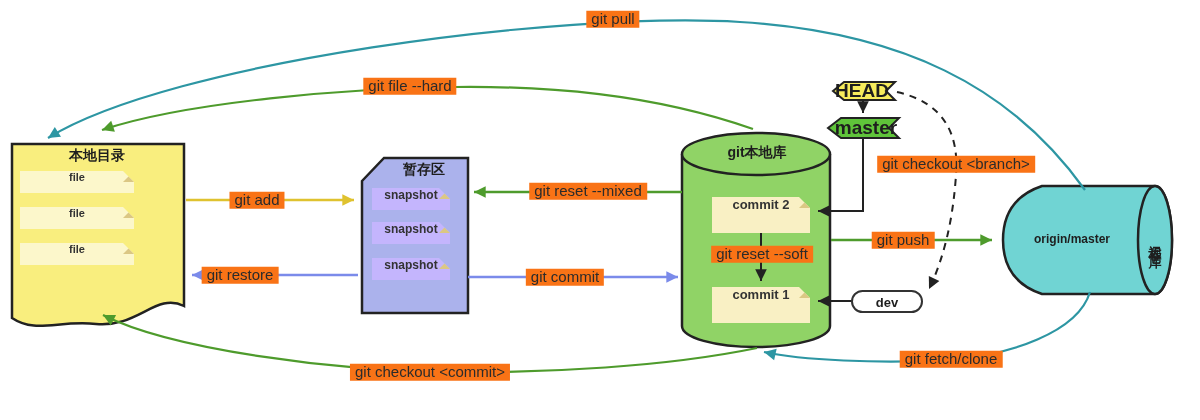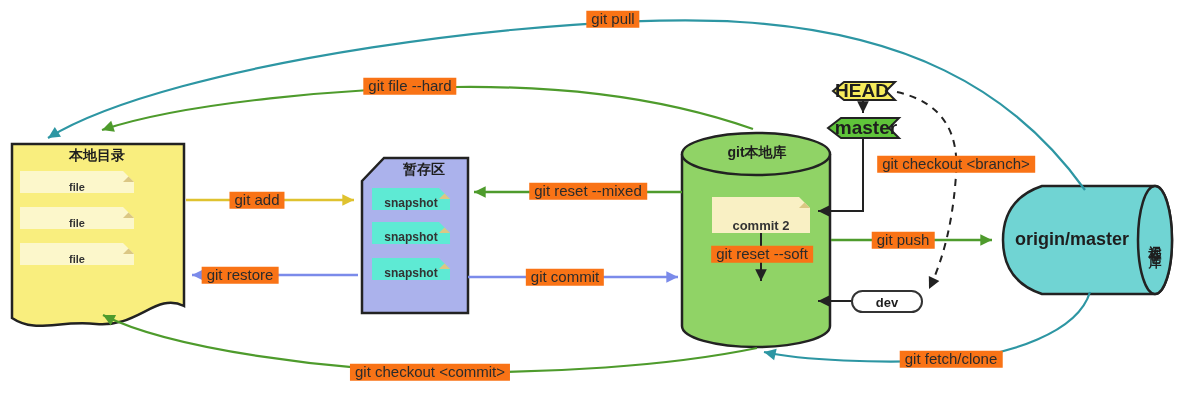--- a/index.html
+++ b/index.html
@@ -3,30 +3,30 @@
 <meta charset="utf-8">
 <style>
   html,body{margin:0;padding:0;background:#fff;}
   .canvas{position:relative;width:1200px;height:420px;background:#fff;overflow:hidden;
           font-family:"Liberation Sans",sans-serif;}
   .layer{position:absolute;left:0;top:0;}
   .lbl{position:absolute;transform:translate(-50%,-50%);background:#f97316;padding:0 5px;
        font-weight:normal;font-size:15px;color:#2b2b2b;white-space:nowrap;line-height:1.1;}
   .ttl{position:absolute;transform:translate(-50%,-50%);font-weight:bold;font-size:14px;
        color:#1e1e1e;white-space:nowrap;line-height:1.1;text-align:center;}
-  .big{font-size:18px;}
+  .big{font-size:12px;}
   .ref{position:absolute;transform:translate(-50%,-50%);font-weight:bold;font-size:19px;
        color:#1e1e1e;white-space:nowrap;}
-  .note{position:absolute;display:flex;align-items:flex-end;justify-content:center;
+  .note{position:absolute;display:flex;align-items:flex-start;justify-content:center;
         font-weight:bold;color:#333;
         clip-path:polygon(0 0,calc(100% - 11px) 0,100% 11px,100% 100%,0 100%);}
   .note .fold{position:absolute;top:0;right:0;width:0;height:0;
         border-left:11px solid transparent;border-bottom:11px solid #dbc784;}
   .note-file{width:114px;height:22px;background:#fcf7cb;font-size:11px;}
-  .note-snap{width:78px;height:22px;background:#5eead4;font-size:12px;}
+  .note-snap{width:78px;height:22px;background:#c4b5fd;font-size:12px;}
   .note-commit{width:98px;height:36px;background:#f9f0c4;font-size:13px;}
   .vtext{position:absolute;transform:translate(-50%,-50%);writing-mode:vertical-rl;
          text-orientation:upright;font-weight:bold;font-size:13px;color:#1e1e1e;
          letter-spacing:3px;line-height:1;}
 </style>
 </head>
 <body>
 
 <div class="canvas">
 
@@ -110,20 +110,24 @@
   </div>
   <div class="note note-snap" style="left:372px;top:258px;">
     <span>snapshot</span>
     <i class="fold"></i>
   </div>
 
   <div class="note note-commit" style="left:712px;top:197px;">
     <span>commit 2</span>
     <i class="fold"></i>
   </div>
+  <div class="note note-commit" style="left:712px;top:287px;">
+    <span>commit 1</span>
+    <i class="fold"></i>
+  </div>
 
   <div class="ref" style="left:862px;top:91px;">HEAD</div>
   <div class="ref" style="left:866px;top:128px;">master</div>
   <div class="ref" style="left:887px;top:302px;font-size:13px;">dev</div>
 
   <div class="lbl" style="left:613px;top:19px;">git pull</div>
   <div class="lbl" style="left:410px;top:86px;">git file --hard</div>
   <div class="lbl" style="left:257px;top:200px;">git add</div>
   <div class="lbl" style="left:588px;top:191px;">git reset --mixed</div>
   <div class="lbl" style="left:240px;top:275px;">git restore</div>

